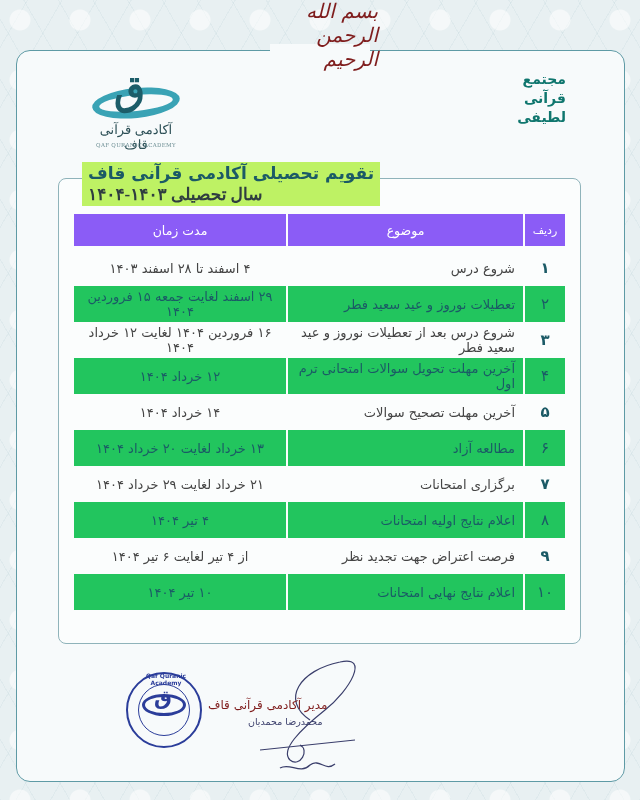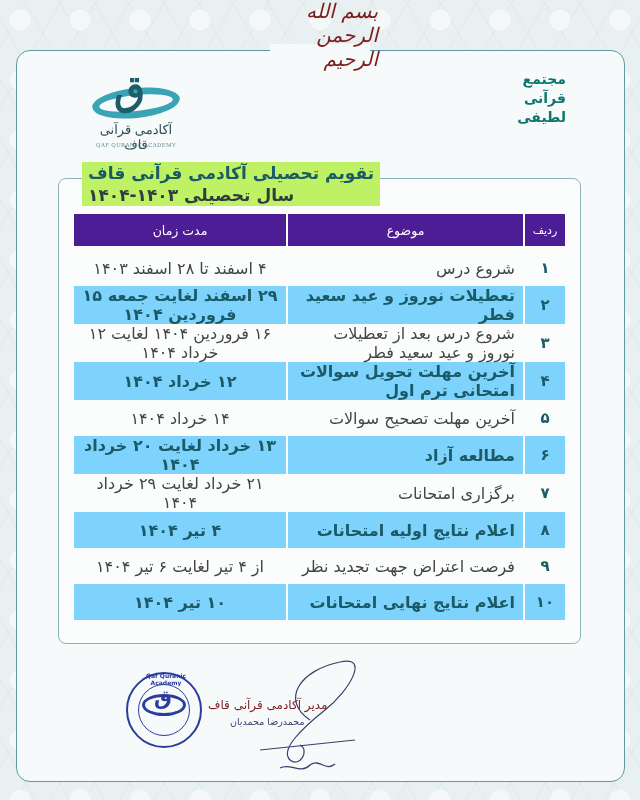--- a/index.html
+++ b/index.html
@@ -64,36 +64,36 @@
   
   .table-box {
     position: absolute; left: 58px; top: 178px; width: 523px; height: 466px;
     border: 1.3px solid #8fb3ba; border-radius: 8px; background: #fbfdfd;
   }
   .title-wrap {
     position: absolute; left: 82px; top: 162px; background: #bef264; padding: 0 6px;
     text-align: left;
   }
   .title1 { font-size: 17px; font-weight: bold; color: #1b5a66; line-height: 22px; direction: rtl; }
-  .title2 { font-size: 17px; font-weight: bold; color: #2f3d40; line-height: 22px; direction: rtl; text-align: left; }
+  .title2 { font-size: 17px; font-weight: bold; color: #2f3d40; line-height: 22px; direction: rtl; text-align: left; font-family: Liberation Serif, serif; }
   table {
     position: absolute; left: 72px; top: 214px; width: 495px;
     border-collapse: separate; border-spacing: 2px 0;
     direction: rtl;
   }
   th {
-    background: #4c1d95; color: #fff; font-weight: normal; font-size: 12.5px;
+    background: #8b5cf6; color: #fff; font-weight: normal; font-size: 12.5px;
     height: 36px; border-bottom: 4px solid #fbfdfd;
   }
-  td { height: 36px; font-size: 16px; text-align: right; padding: 0 8px; color: #333; }
+  td { height: 36px; font-size: 13px; text-align: right; padding: 0 8px; color: #333; }
   td.num { width: 40px; text-align: center; font-size: 15px; font-weight: bold; color: #1b5a66; }
   td.dur { text-align: center; width: 212px; }
   th.num { width: 40px; font-size: 11px; margin-left: 24px; }
   th.dur { width: 212px; }
-  tr.alt td { background: #7dd3fc; color: #1b5a66; font-weight: bold; }
+  tr.alt td { background: #22c55e; color: #1b5a66; font-weight: normal; }
   tr.plain td.subject, tr.plain td.dur { color: #444; }
   
   .stamp {
     position: absolute; left: 126px; top: 672px; width: 76px; height: 76px;
     border: 2px solid #2b3d9a; border-radius: 50%;
   }
   .stamp .inner {
     position: absolute; left: 10px; top: 10px; width: 52px; height: 52px;
     border: 1.5px solid #2b3d9a; border-radius: 50%;
   }
@@ -103,21 +103,21 @@
   }
   .stamp .mq { position: absolute; left: 26px; top: 12px; font-size: 20px; color: #2b3d9a; font-weight: bold; }
   .stamp .ring-text {
     position: absolute; left: 2px; top: -2px; width: 72px; text-align: center; font-size: 6px;
     color: #2b3d9a; direction: ltr; font-weight: bold;
   }
   .sig-title {
     position: absolute; left: 208px; top: 698px; font-size: 12px; color: #7f1d1d;
   }
   .sig-name {
-    position: absolute; left: 230px; top: 716px; font-size: 9.5px; color: #3a3e6b;
+    position: absolute; left: 248px; top: 716px; font-size: 9.5px; color: #3a3e6b;
   }
   .sig-svg { position: absolute; left: 240px; top: 650px; width: 130px; height: 140px; }
 </style>
 </head>
 <body>
 
 <div class="bg-pattern"></div>
 <div class="card"></div>
 
 <div class="basmala-mask"></div>

